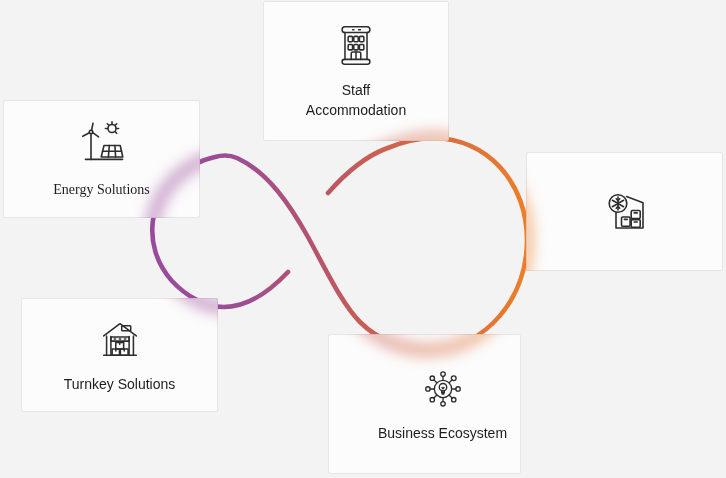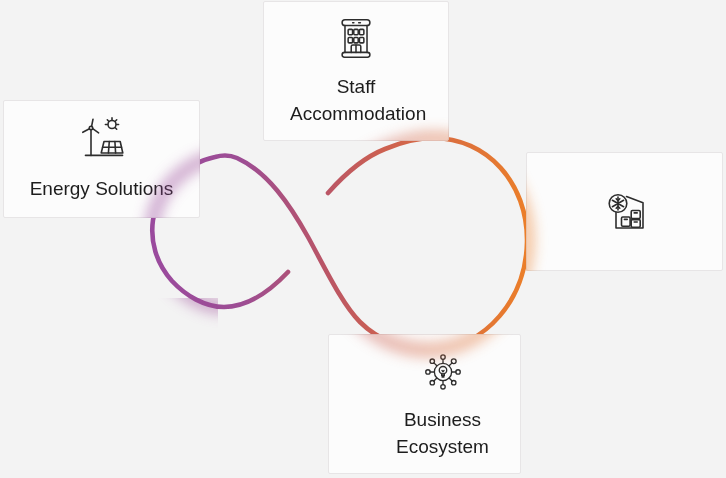--- a/index.html
+++ b/index.html
@@ -32,28 +32,28 @@
     border-radius: 2px;
     box-sizing: border-box;
     display: flex;
     flex-direction: column;
     align-items: center;
     justify-content: center;
     gap: 13px;
     cursor: pointer;
   }
   .card__label {
-    font-size: 19px;
+    font-size: 14px;
     line-height: 1.38;
     color: #1d1d1d;
     text-align: center;
   }
   .card__label--narrow { max-width: 132px; }
   .icon { display: block; }
-  .card--energy   { left: 3px;   top: 100px; width: 197px; height: 118px; }
+  .card--energy   { left: 3px;   top: 100px; width: 197px; height: 118px; font-family: Liberation Serif, serif; }
   .card--staff    { left: 263px; top: 1px;   width: 186px; height: 140px; }
   .card--cold     { left: 526px; top: 152px; width: 197px; height: 119px; }
   .card--turnkey  { left: 21px;  top: 298px; width: 197px; height: 114px; }
   .card--business { left: 328px; top: 334px; width: 193px; height: 140px; padding-left: 36px; }
 </style>
 </head>
 <body>
 
 <div class="stage">
 
@@ -127,20 +127,38 @@
         <rect x="30.2" y="22.5" width="9" height="8" rx="1.2"></rect>
         <rect x="30.2" y="31.6" width="9" height="7.6" rx="1.2"></rect>
         <path d="M23.4 31.4 h2.8 M33.2 24.9 h3 M33.2 34 h3"></path>
         <circle cx="17" cy="15.5" r="8.8" fill="#fcfcfc"></circle>
         <path d="M17 9 V22 M11.4 12.3 L22.6 18.7 M22.6 12.3 L11.4 18.7"></path>
         <path d="M15.2 10.8 L17 12.6 L18.8 10.8 M15.2 20.2 L17 18.4 L18.8 20.2"></path>
       </g>
     </svg>
   </div>
 
+  <div class="card card--turnkey">
+    <svg class="icon" width="46" height="46" viewBox="0 0 48 48" aria-hidden="true">
+      <g fill="none" stroke="#2d2d2d" stroke-width="1.6" stroke-linecap="round" stroke-linejoin="round">
+        <path d="M7 20.8 L24 8 L41 20.8"></path>
+        <rect x="25.8" y="10.2" width="9.4" height="5.2" rx="0.8"></rect>
+        <path d="M10 21 V41 M38 21 V41"></path>
+        <path d="M7 41 H41"></path>
+        <path d="M14.5 21.5 V41 M33.5 21.5 V41"></path>
+        <rect x="14.5" y="21.8" width="19" height="4.4"></rect>
+        <path d="M18 24 h1.4 M23.3 24 h1.4 M28.6 24 h1.4"></path>
+        <rect x="19.6" y="27.6" width="8.2" height="6.8"></rect>
+        <rect x="15.8" y="34.4" width="7.7" height="6.6"></rect>
+        <rect x="24.4" y="34.4" width="8" height="6.6"></rect>
+        <path d="M23.7 27.6 v2 M19.7 34.4 v2 M28.4 34.4 v2"></path>
+      </g>
+    </svg>
+    <div class="card__label">Turnkey Solutions</div>
+  </div>
 
   <div class="card card--business">
     <svg class="icon" width="46" height="46" viewBox="0 0 48 48" aria-hidden="true">
       <g fill="none" stroke="#2d2d2d" stroke-width="1.4" stroke-linecap="round" stroke-linejoin="round">
         <circle cx="24" cy="25" r="9"></circle>
         <circle cx="24" cy="23.2" r="3.9"></circle>
         <path d="M22.7 26.6 L22.6 28.7 M25.3 26.6 L25.4 28.7"></path>
         <path d="M22.6 28.7 h2.8 M23 30.3 h2"></path>
         <path d="M22.9 23.4 L24 24.8 L25.1 23.4"></path>
         <path d="M33 25 h4.4 M15 25 h-4.4 M24 16 v-4.2 M24 34 v4.2"></path>

